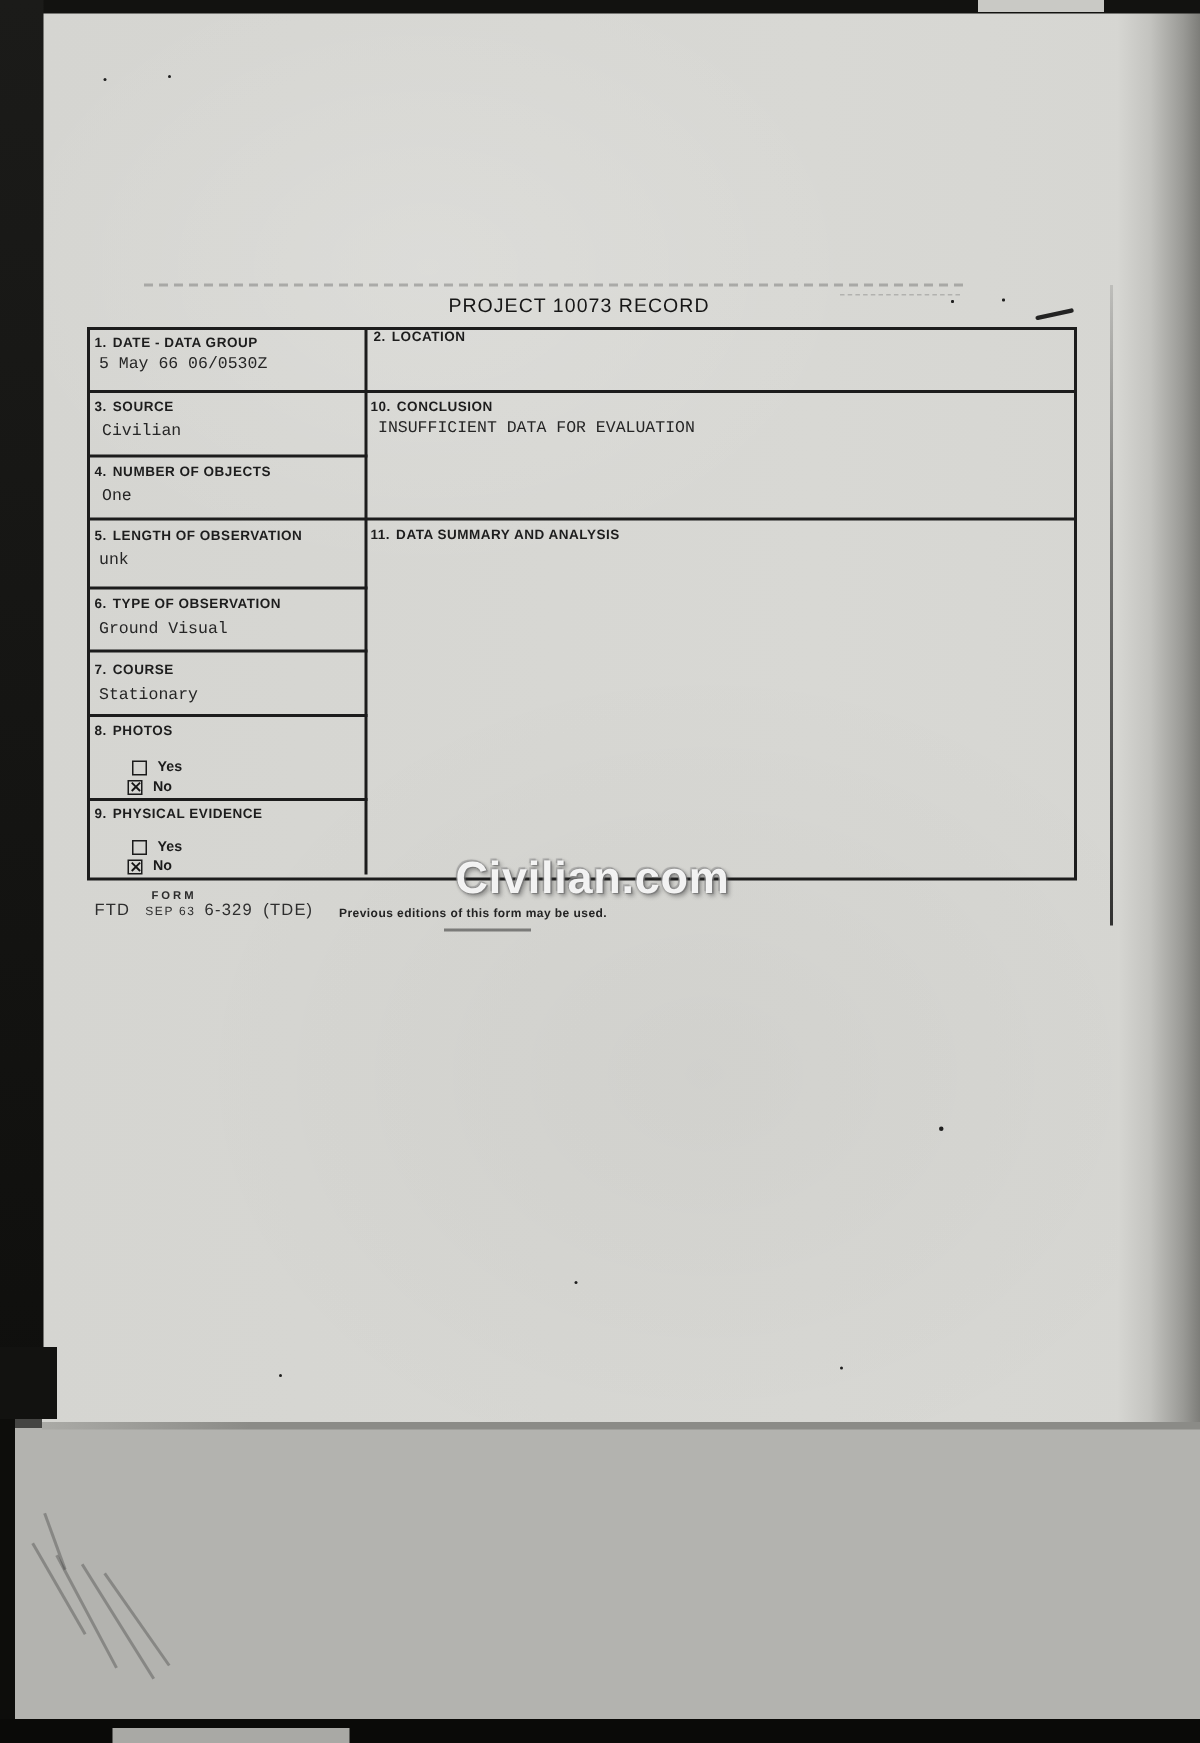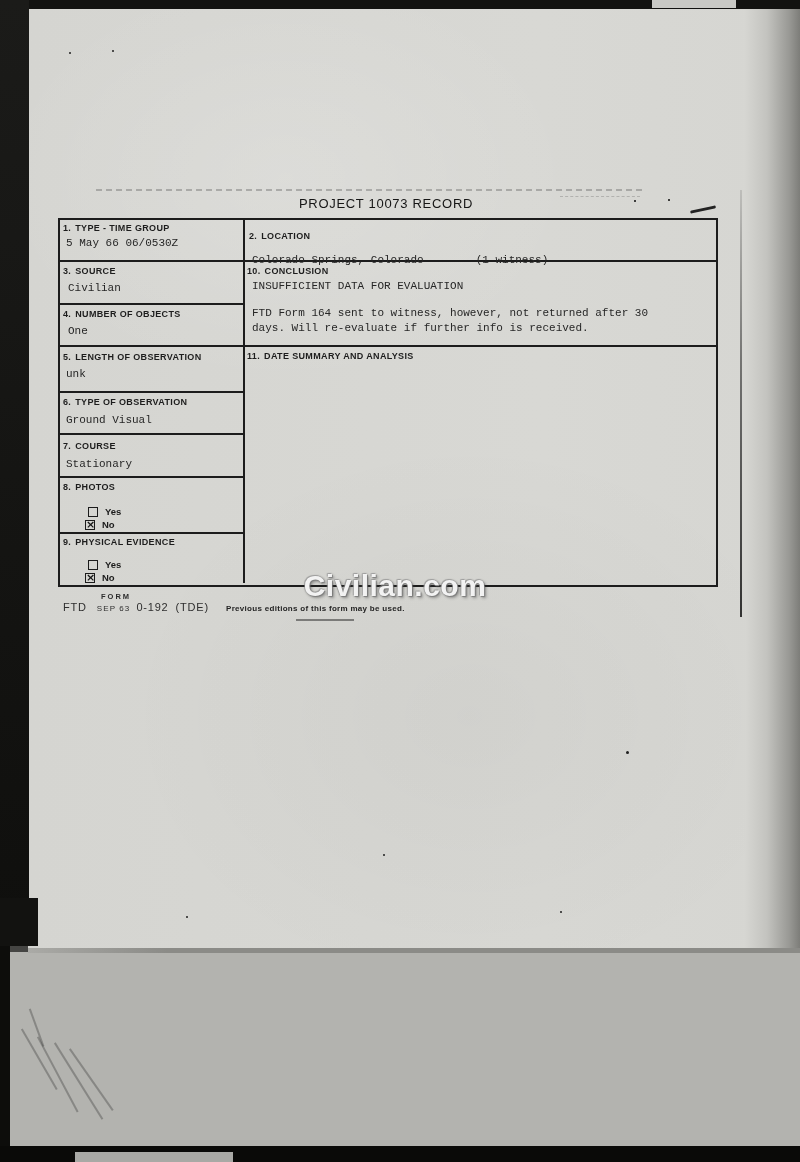--- a/index.html
+++ b/index.html
@@ -127,55 +127,50 @@
   <div class="ln" style="left:243px;top:220px;width:2px;height:363px"></div>
   <div class="ln" style="left:60px;top:260px;width:656px;height:2px"></div>
   <div class="ln" style="left:60px;top:303px;width:185px;height:2px"></div>
   <div class="ln" style="left:60px;top:345px;width:656px;height:2px"></div>
   <div class="ln" style="left:60px;top:391px;width:185px;height:2px"></div>
   <div class="ln" style="left:60px;top:433px;width:185px;height:2px"></div>
   <div class="ln" style="left:60px;top:476px;width:185px;height:2px"></div>
   <div class="ln" style="left:60px;top:532px;width:185px;height:2px"></div>
 
   <div class="lbl" style="left:63px;top:223px">
-    <span class="n">1.</span><span class="t">TYPE - TIME GROUP</span>
+    <span class="n">1.</span><span class="t">DATE - DATA GROUP</span>
   </div>
   <div class="val" style="left:66px;top:236px">5 May 66 06/0530Z</div>
 
-  <div class="lbl" style="left:249px;top:231px">
+  <div class="lbl" style="left:249px;top:219px">
     <span class="n">2.</span><span class="t">LOCATION</span>
-  </div>
-  <div class="val" style="left:252px;top:238px">
-    <span>Colorado Springs, Colorado</span><span class="wit">(1 witness)</span>
   </div>
 
   <div class="lbl" style="left:63px;top:266px">
     <span class="n">3.</span><span class="t">SOURCE</span>
   </div>
   <div class="val" style="left:68px;top:281px">Civilian</div>
 
   <div class="lbl" style="left:247px;top:266px">
     <span class="n">10.</span><span class="t">CONCLUSION</span>
   </div>
   <div class="val" style="left:252px;top:279px">INSUFFICIENT DATA FOR EVALUATION</div>
-  <div class="val" style="left:252px;top:306px">FTD Form 164 sent to witness, however, not returned after 30
-days.  Will re-evaluate if further info is received.</div>
 
   <div class="lbl" style="left:63px;top:309px">
     <span class="n">4.</span><span class="t">NUMBER OF OBJECTS</span>
   </div>
   <div class="val" style="left:68px;top:324px">One</div>
 
   <div class="lbl" style="left:63px;top:352px">
     <span class="n">5.</span><span class="t">LENGTH OF OBSERVATION</span>
   </div>
   <div class="val" style="left:66px;top:367px">unk</div>
 
   <div class="lbl" style="left:247px;top:351px">
-    <span class="n">11.</span><span class="t">DATE SUMMARY AND ANALYSIS</span>
+    <span class="n">11.</span><span class="t">DATA SUMMARY AND ANALYSIS</span>
   </div>
 
   <div class="lbl" style="left:63px;top:397px">
     <span class="n">6.</span><span class="t">TYPE OF OBSERVATION</span>
   </div>
   <div class="val" style="left:66px;top:413px">Ground Visual</div>
 
   <div class="lbl" style="left:63px;top:441px">
     <span class="n">7.</span><span class="t">COURSE</span>
   </div>
@@ -202,18 +197,18 @@
   </div>
   <div class="cbrow" style="left:85px;top:572px">
     <span class="cbox">×</span>
     <span class="cblab">No</span>
   </div>
 
   <div class="wm">Civilian.com</div>
 
   <div class="f-form">FORM</div>
   <div class="f-id">
-    <span>FTD</span><span class="sm">SEP 63</span><span class="nm">0-192</span><span>(TDE)</span>
+    <span>FTD</span><span class="sm">SEP 63</span><span class="nm">6-329</span><span>(TDE)</span>
   </div>
   <div class="f-note">Previous editions of this form may be used.</div>
   <div class="f-underline"></div>
 
 </div>
 
 </body></html>

